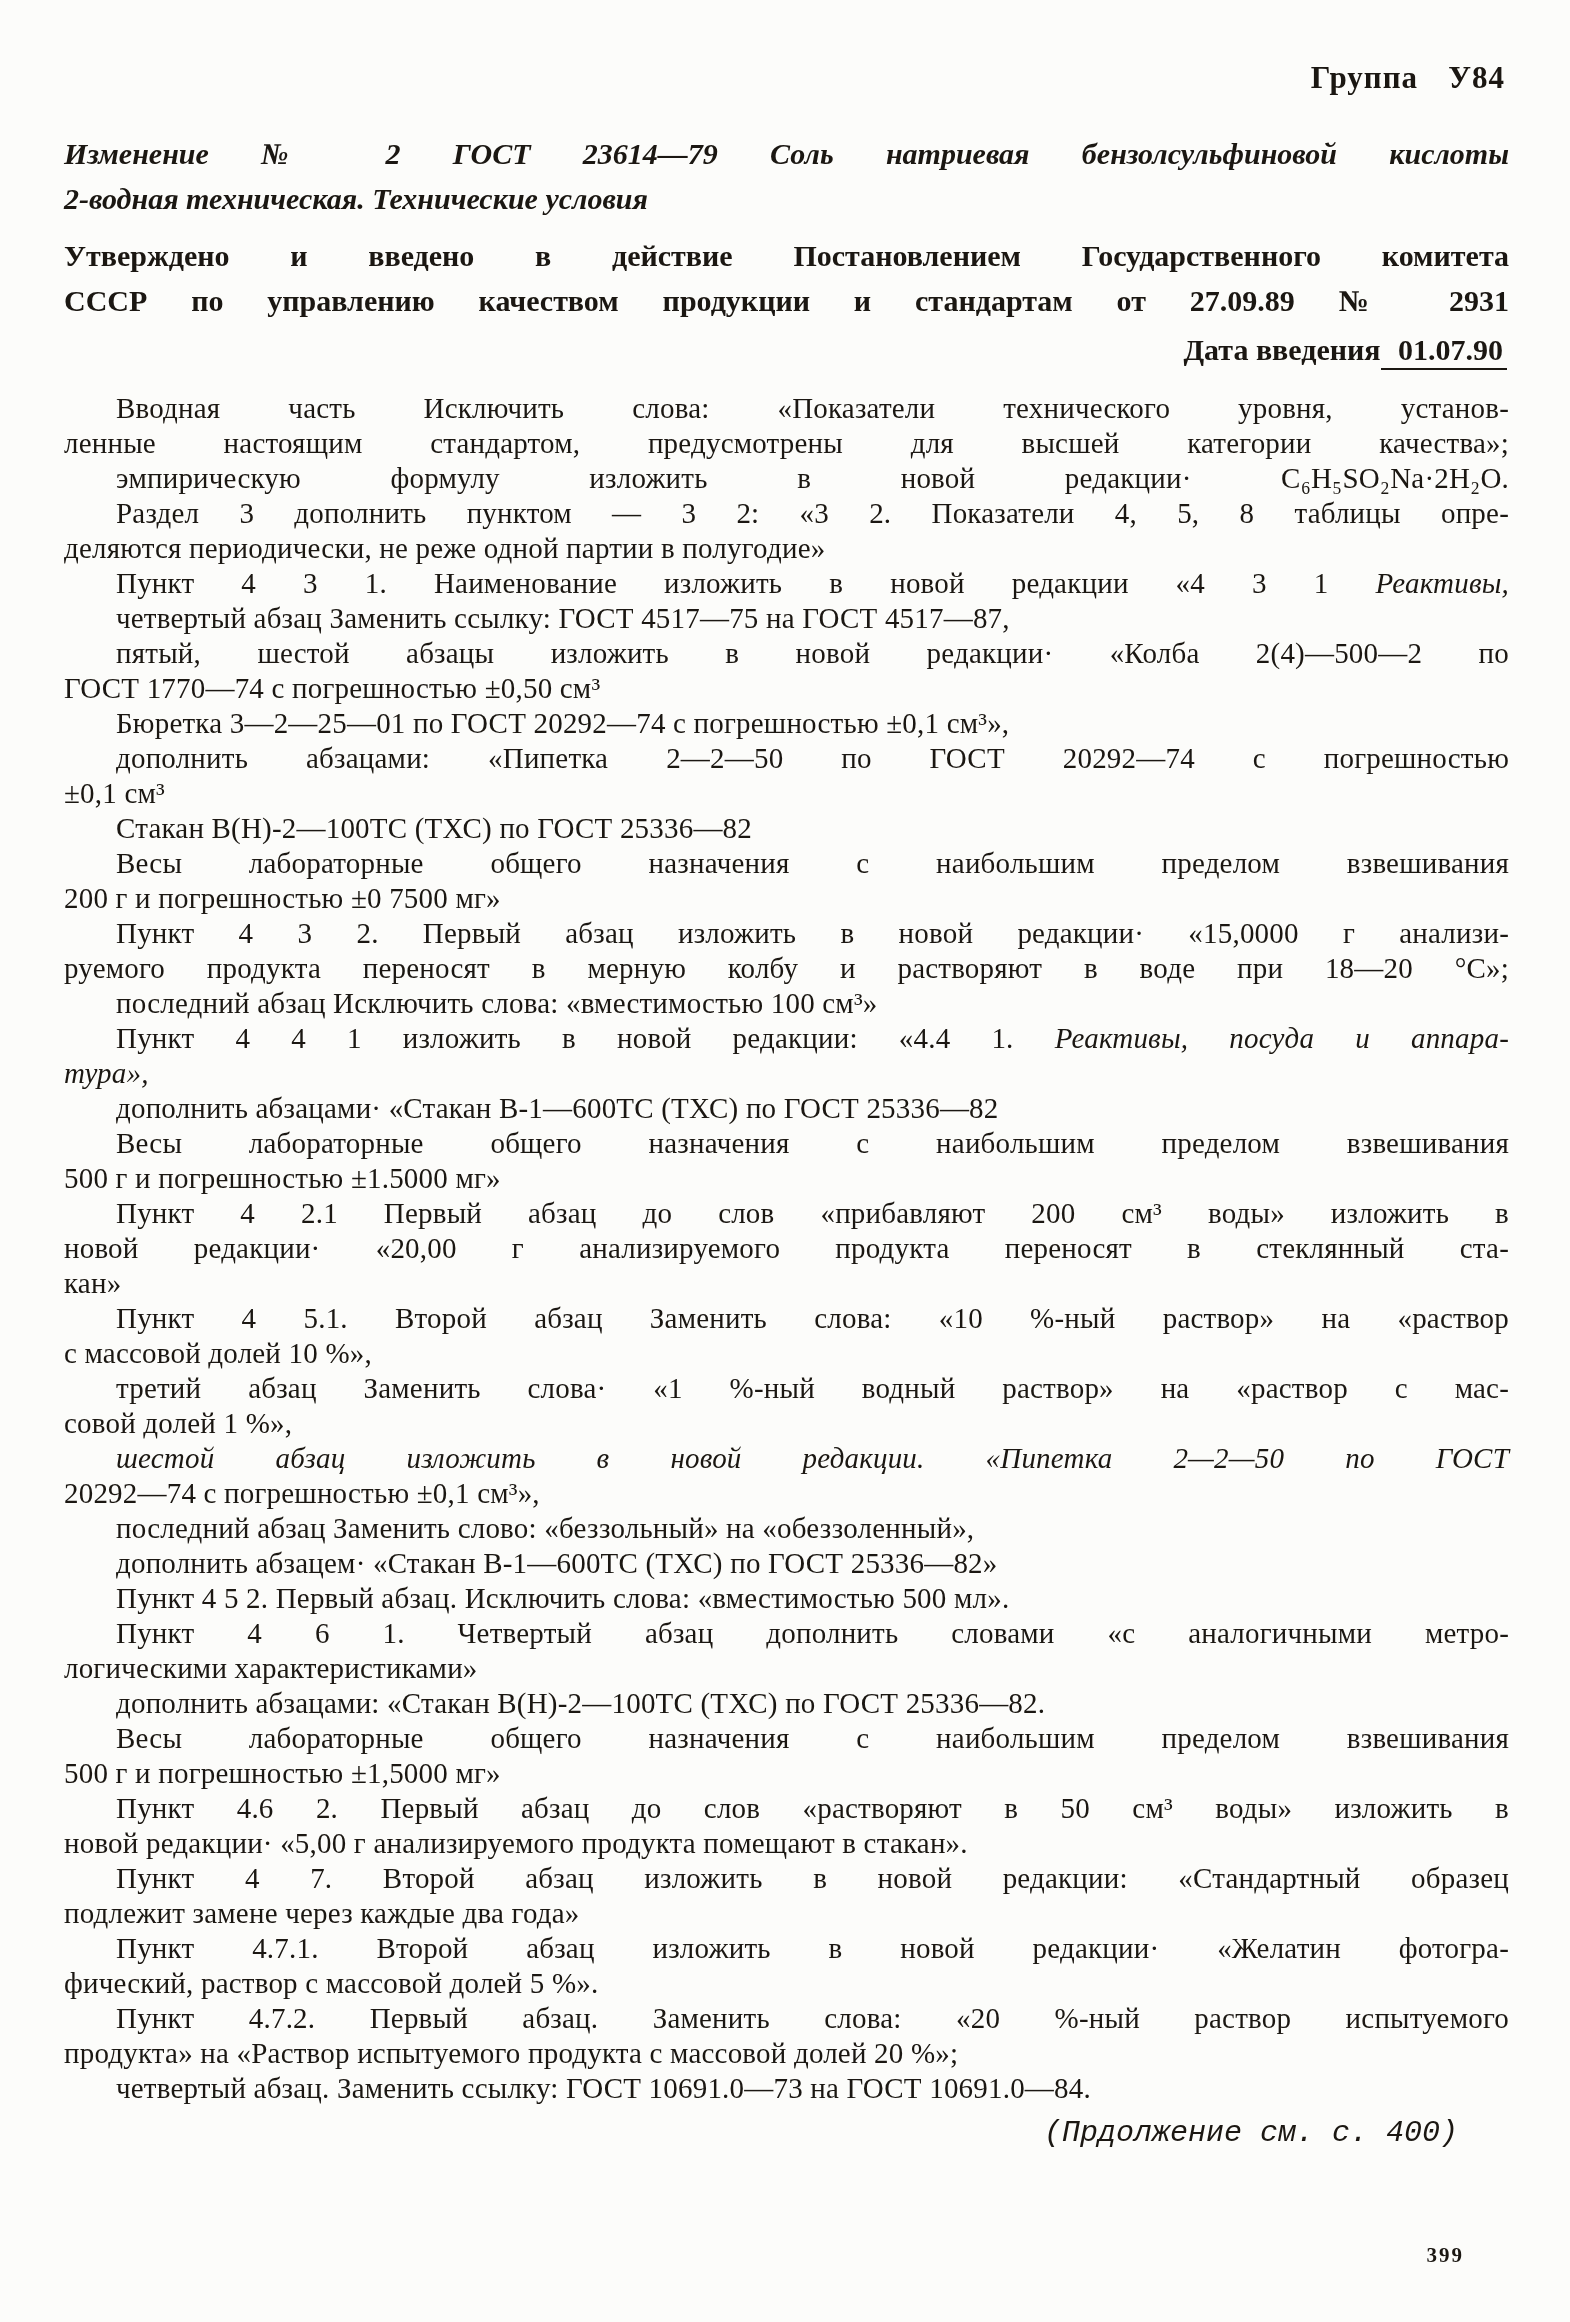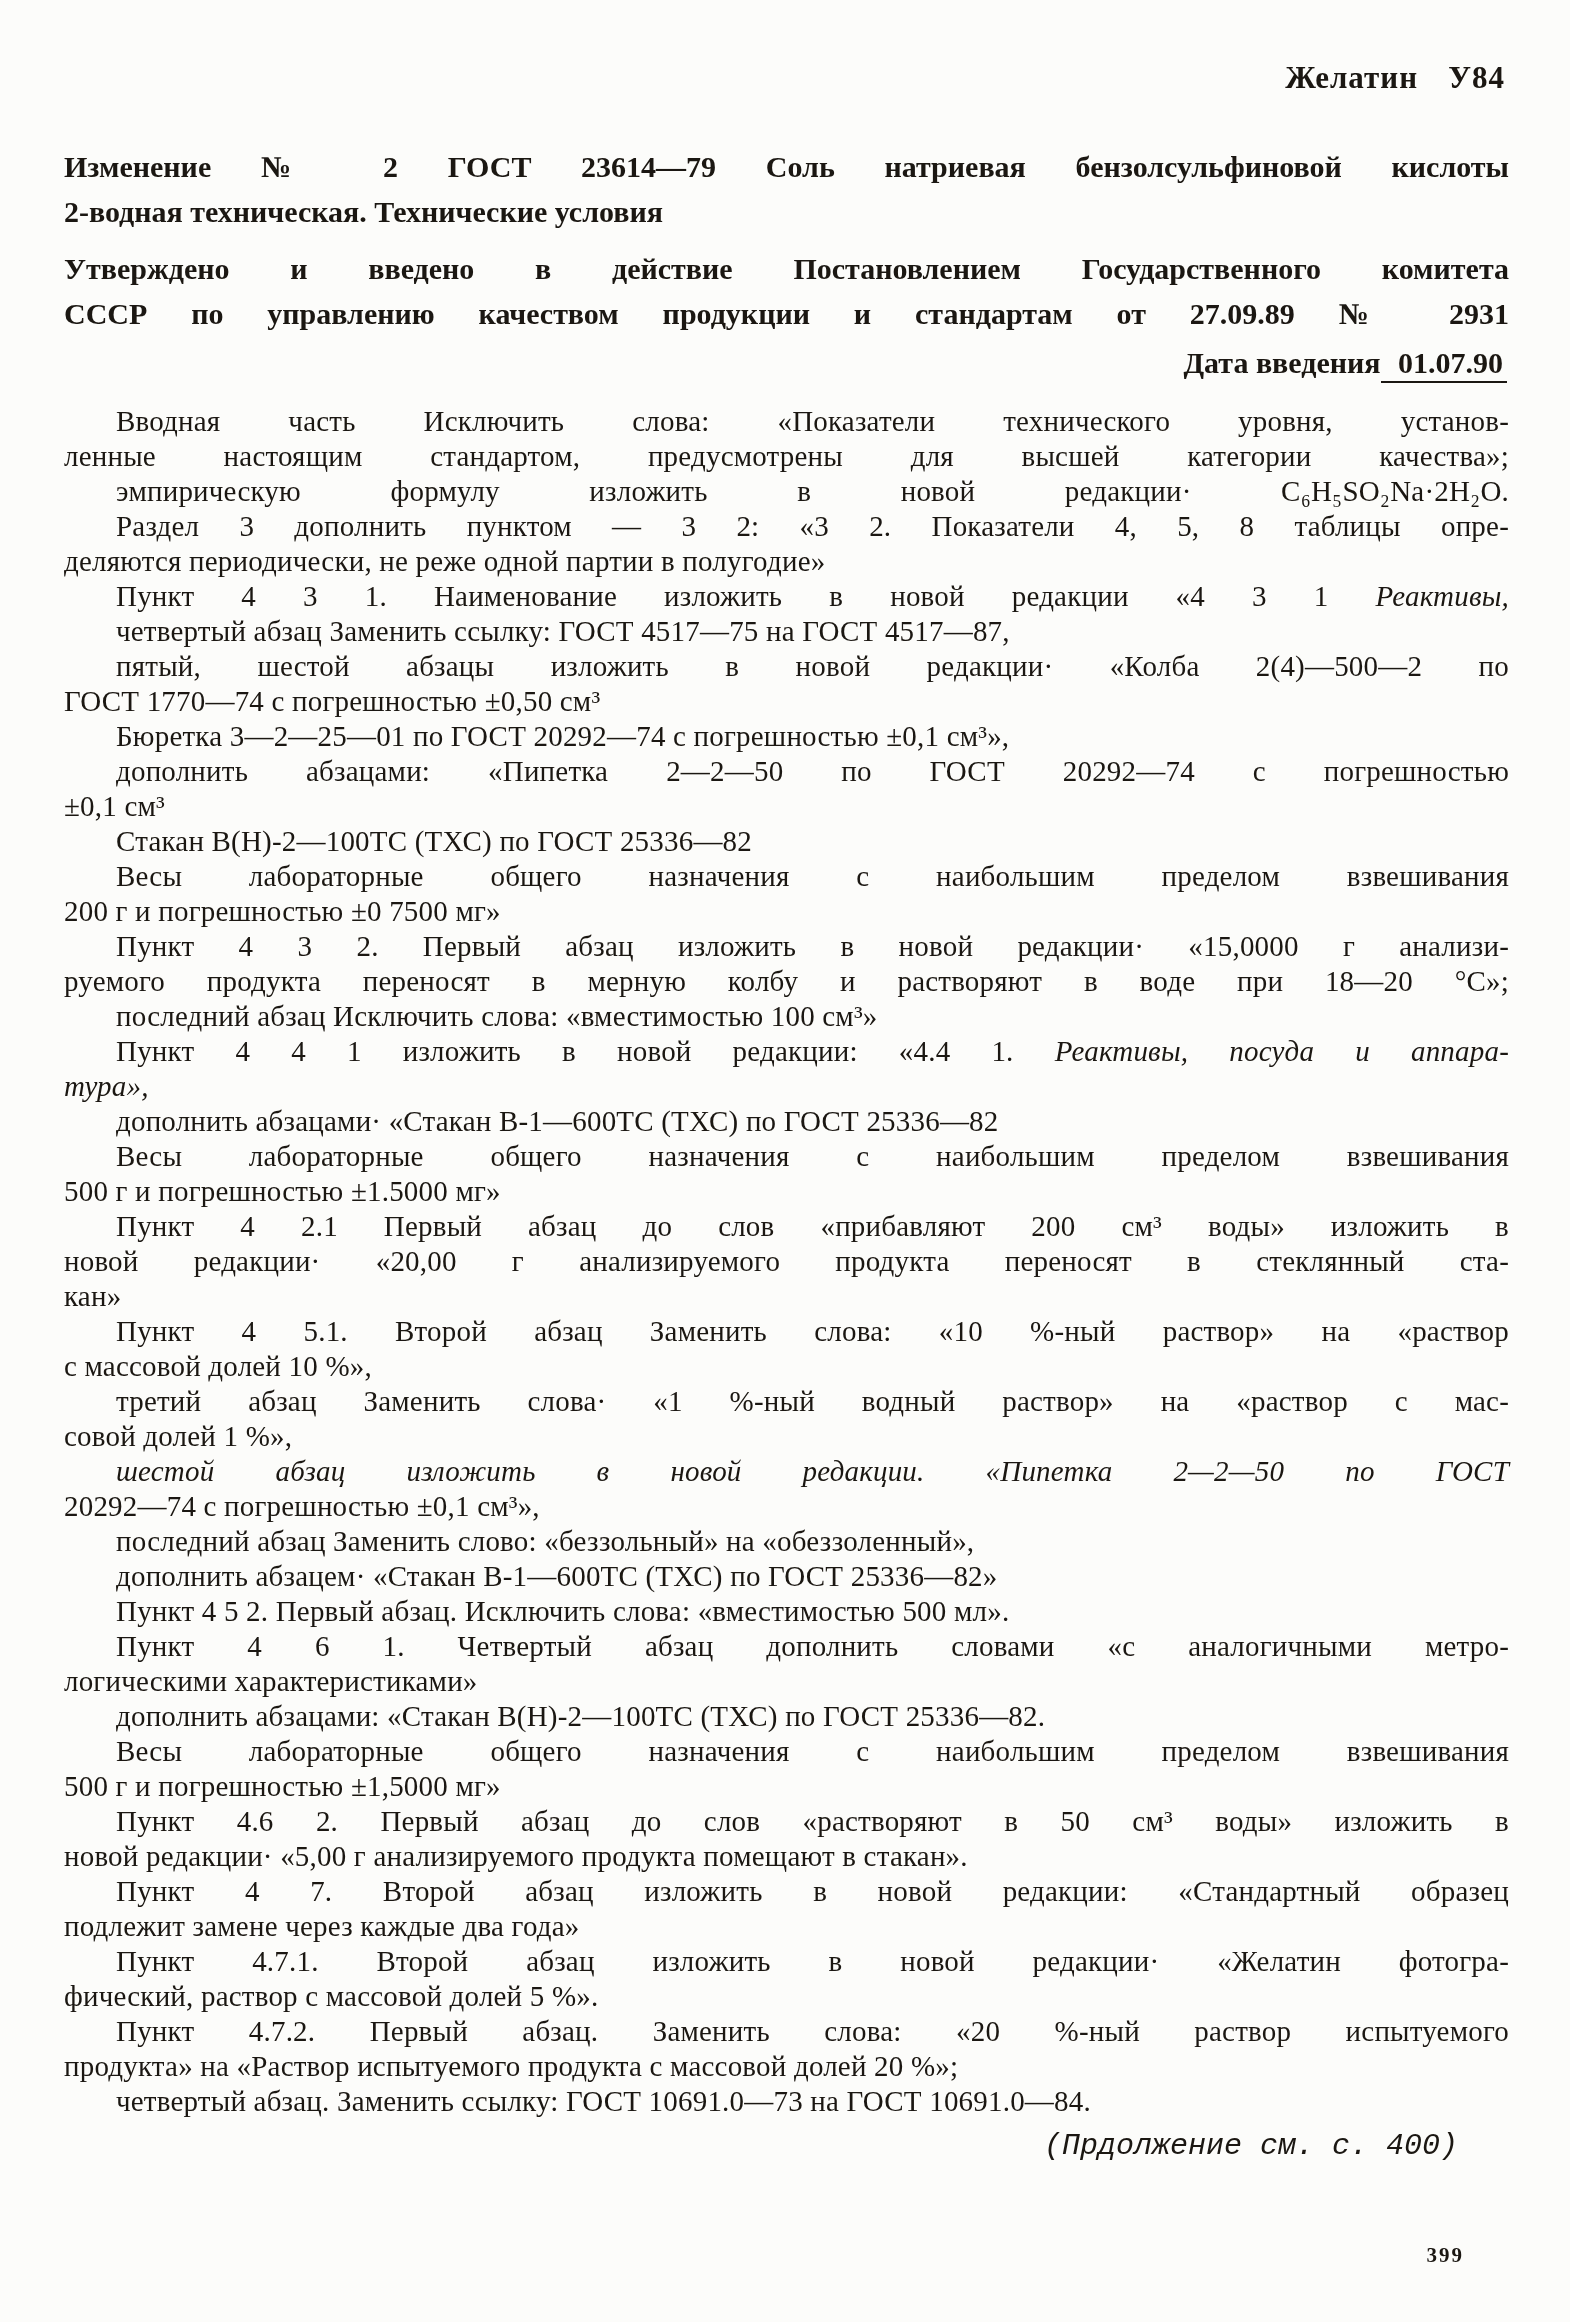--- a/index.html
+++ b/index.html
@@ -16,21 +16,21 @@
   .group{
     text-align:right;
     font-weight:bold;
     font-size:31px;
     line-height:37px;
     word-spacing:21.6px;
     letter-spacing:1px;
     padding-right:3.9px;
   }
   .hdr{font-weight:bold;font-size:30px;line-height:45px;}
-  .title{margin-top:48px;}
+  .title{margin-top:35px;font-style:italic;}
   .approval{margin-top:11.8px;}
   .dateline{
     margin-top:5.9px;
     text-align:right;
     font-weight:bold;
     font-size:30px;
     line-height:41px;
     padding-right:2px;
   }
   .date-underline{
@@ -62,21 +62,21 @@
     bottom:55px;
     font-weight:bold;
     font-size:21px;
     letter-spacing:2px;
   }
 </style>
 </head>
 <body>
 
 <div class="page">
-  <div class="group">Желатин У84</div>
+  <div class="group">Группа У84</div>
 
   <div class="hdr title">
       <div class="line j"><span>Изменение № 2 ГОСТ 23614—79 Соль натриевая бензолсульфиновой кислоты</span></div>
       <div class="line"><span>2-водная техническая. Технические условия</span></div>
     </div>
 
   <div class="hdr approval">
       <div class="line j"><span>Утверждено и введено в действие Постановлением Государственного комитета</span></div>
       <div class="line j"><span>СССР по управлению качеством продукции и стандартам от 27.09.89 № 2931</span></div>
     </div>

